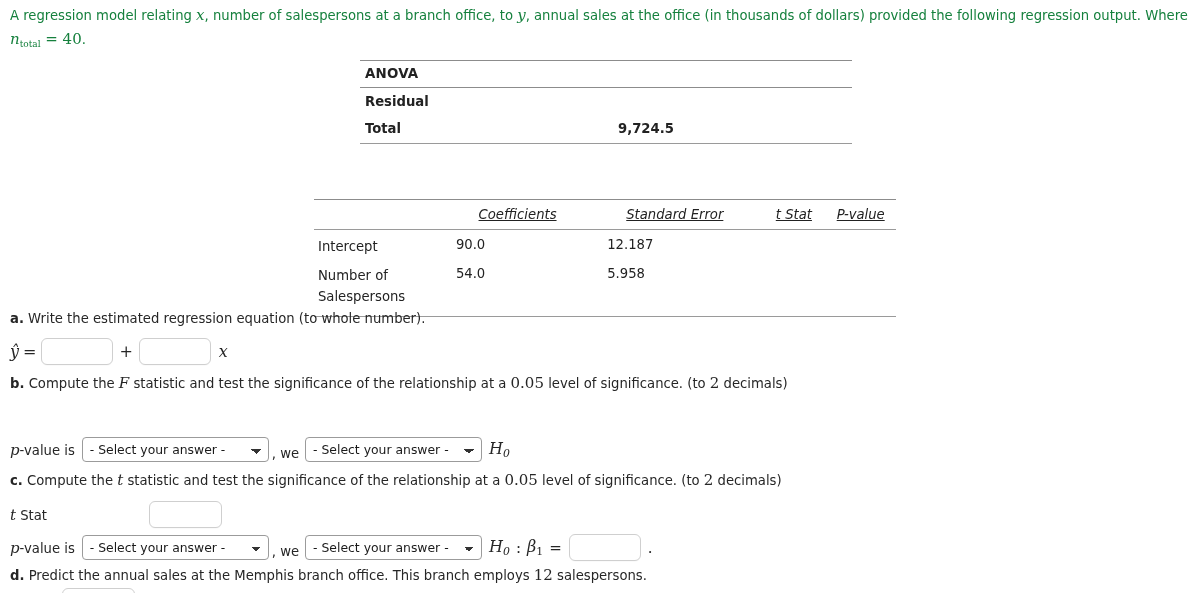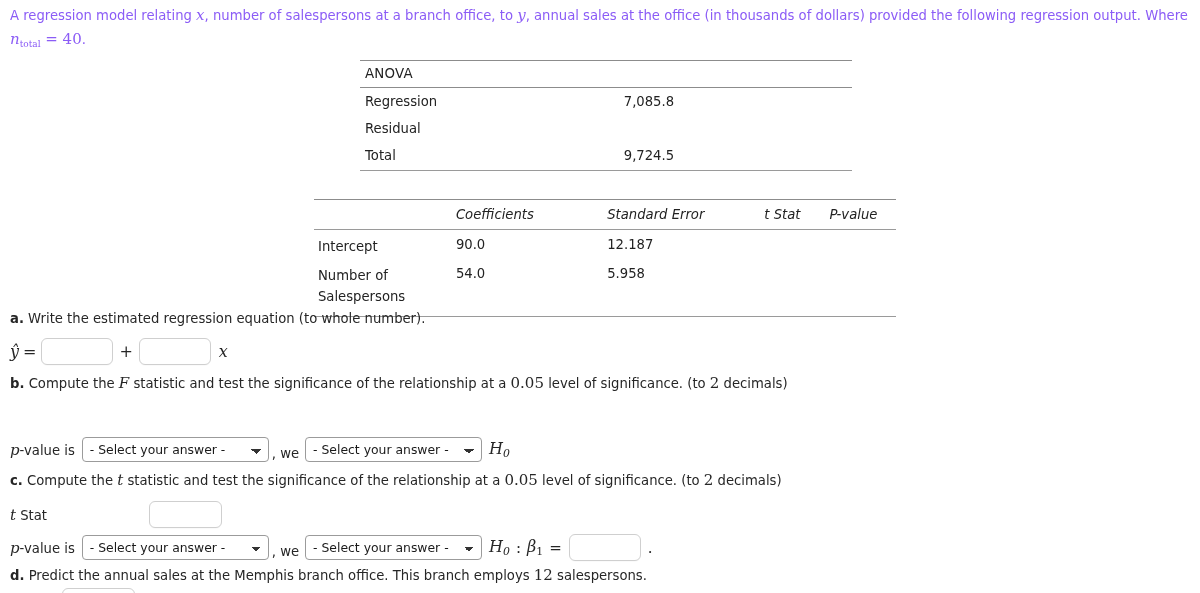--- a/index.html
+++ b/index.html
@@ -45,36 +45,36 @@
   }
 
   
   .intro {
     position: absolute;
     left: 10px;
     top: 3px;
     width: 1180px;
     line-height: 1.62;
     font-size: 13.2px;
-    color: #8b5cf6;
+    color: #15803d;
   }
 
   
   .anova {
     position: absolute;
     left: 360px;
     top: 60px;
     width: 492px;
     border-collapse: collapse;
     font-size: 13px;
   }
   .anova td, .anova th {
     padding: 0;
     vertical-align: bottom;
-    font-weight: normal;
+    font-weight: bold;
   }
   .anova .rule-top td {
     border-top: 1.6px solid #8c8c8c;
   }
   .anova-title td {
     padding: 5px 0 6px 5px;
     border-bottom: 1.6px solid #8c8c8c;
     font-size: 13.4px;
     letter-spacing: 0.2px;
   }
@@ -119,21 +119,22 @@
     padding: 0;
     vertical-align: top;
     font-weight: normal;
   }
   .coef .rule-top td { border-top: 1.6px solid #8c8c8c; }
   .coef-head td {
     padding: 7px 0 7px 0;
     border-bottom: 1.2px solid #9a9a9a;
     font-style: italic;
     font-size: 13.2px;
-    text-align: left;
+    text-align: center;
+    text-decoration: underline;
   }
   .coef-row td {
     padding: 7px 0 1px 0;
     font-size: 13.2px;
   }
   .coef-row td.lbl {
     text-align: left;
     padding-left: 4px;
     line-height: 1.58;
   }
@@ -214,28 +215,20 @@
   <div class="intro">
     <span>A regression model relating </span><span class="mathi">x</span><span>, number of salespersons at a branch office, to </span><span class="mathi">y</span><span>, annual sales at the office (in thousands of dollars) provided the following regression output. Where </span><span class="mathi">n</span><span class="mathn sub">total</span><span class="mathn"> = </span><span class="mathn">40</span><span>.</span>
   </div>
 
   <table class="anova">
     <tbody>
         <tr class="rule-top anova-title">
       <td colspan="6">ANOVA</td>
     </tr>
     <tr class="anova-row">
-      <td class="lbl c-label">Regression</td>
-      <td class="c-df"></td>
-      <td class="c-ss">7,085.8</td>
-      <td class="c-ms"></td>
-      <td class="c-f"></td>
-      <td class="c-sig"></td>
-    </tr>
-    <tr class="anova-row">
       <td class="lbl c-label">Residual</td>
       <td class="c-df"></td>
       <td class="c-ss"></td>
       <td class="c-ms"></td>
       <td class="c-f"></td>
       <td class="c-sig"></td>
     </tr>
     <tr class="anova-row last">
       <td class="lbl c-label">Total</td>
       <td class="c-df"></td>

